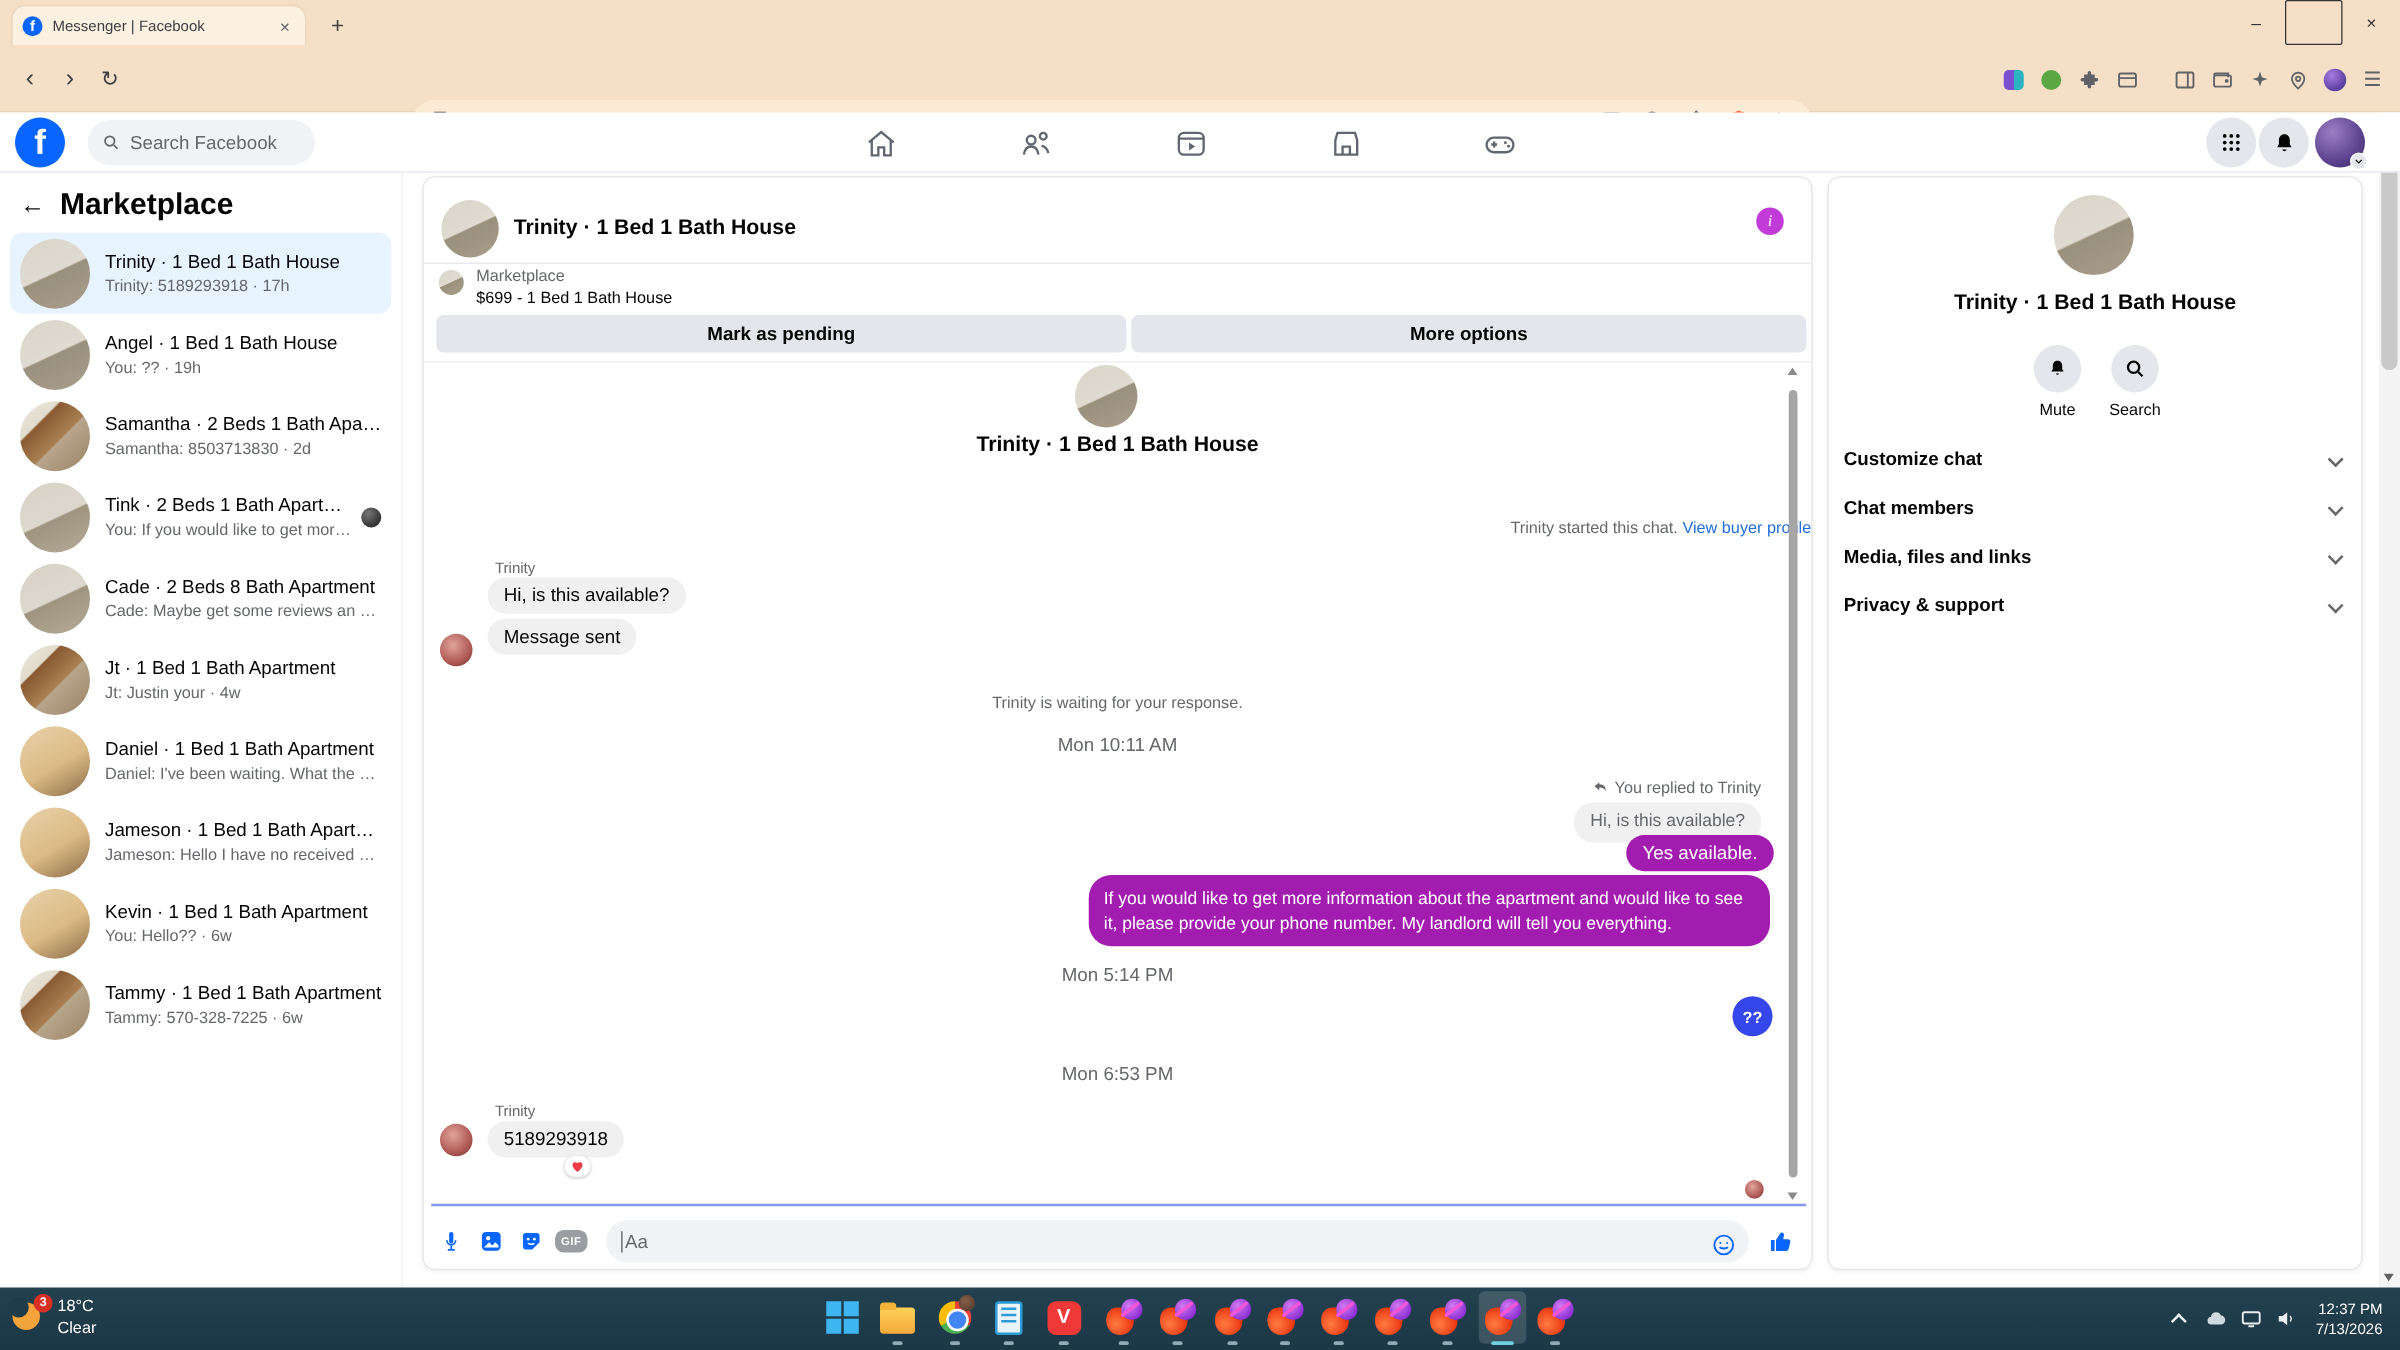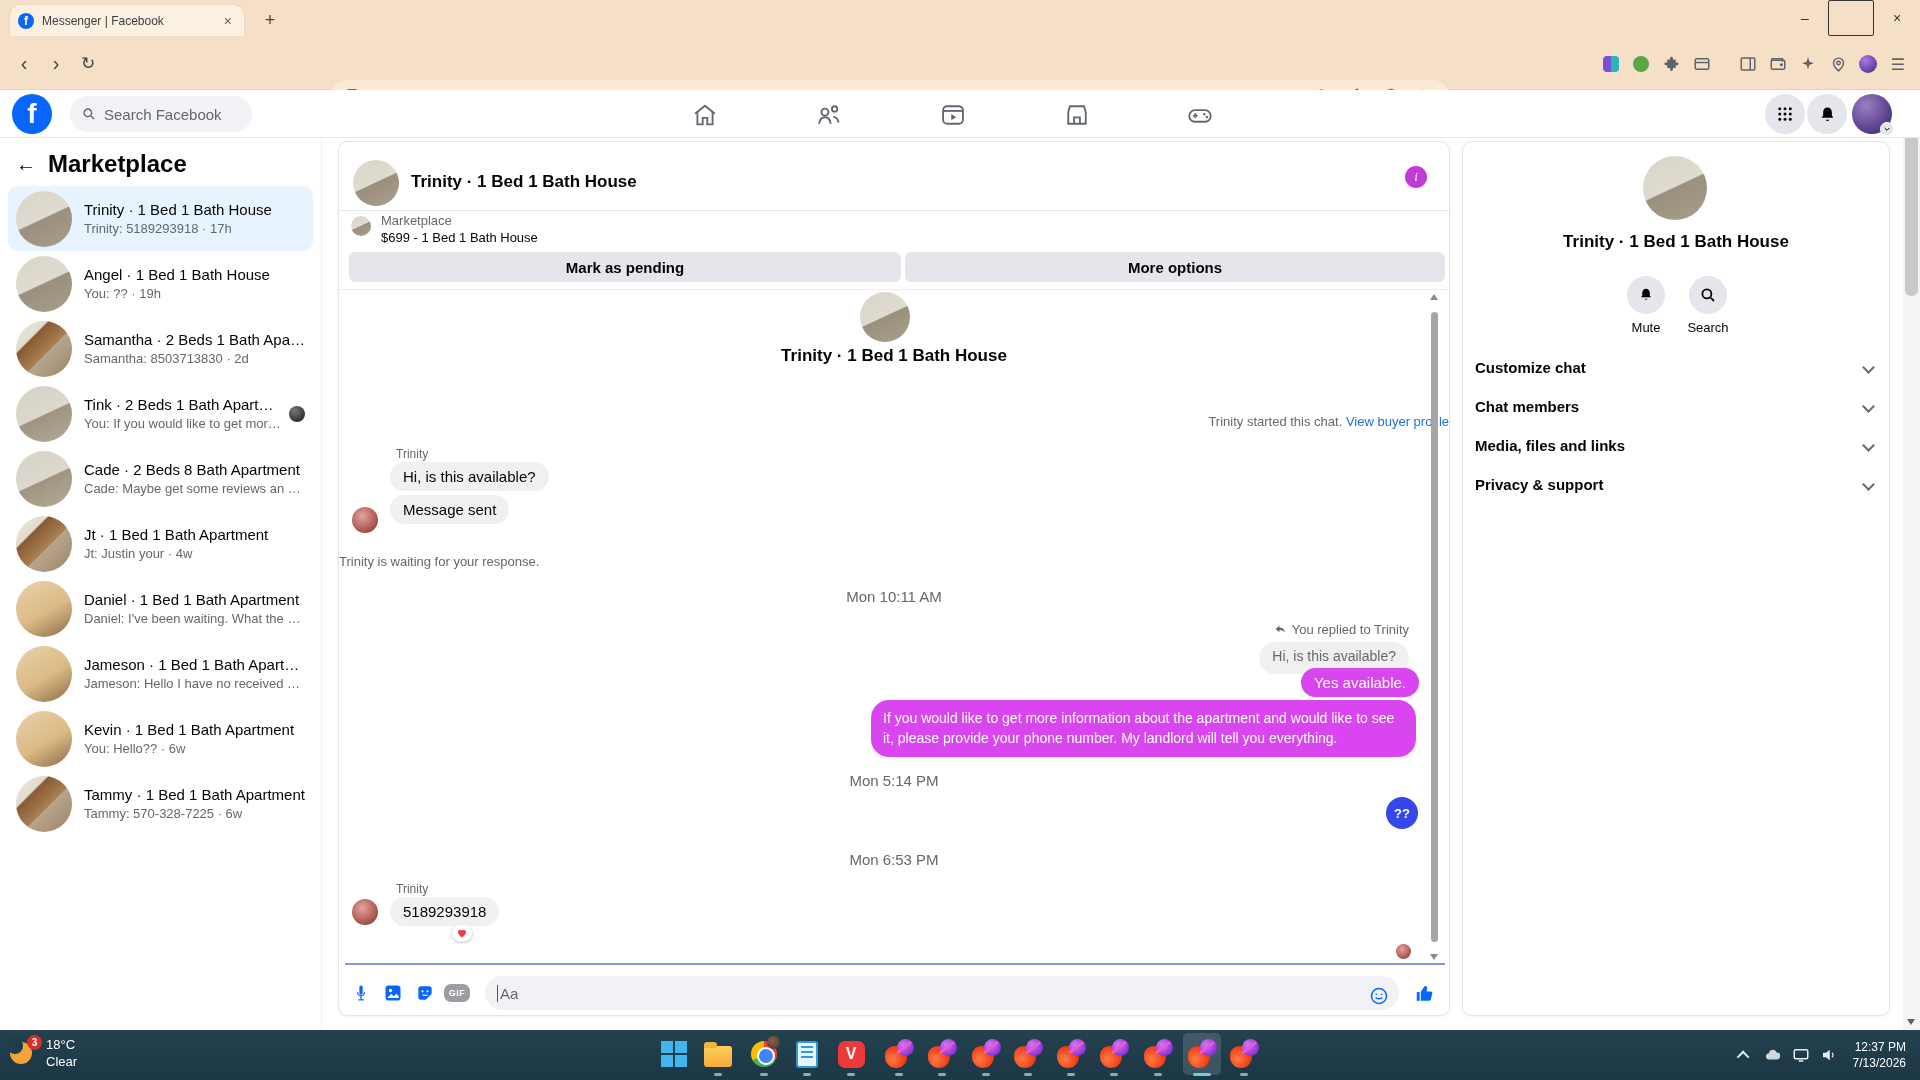--- a/index.html
+++ b/index.html
@@ -70,23 +70,23 @@
   .graybtn { position:absolute; top:0; height:30px; background:#E4E6EB; border-radius:6px; font-size:15px; font-weight:600; color:#050505; display:flex; align-items:center; justify-content:center; }
   .ch-div2 { position:absolute; left:0; top:147px; width:100%; border-top:1px solid #E9EBEE; }
 
   
   .intro-av { position:absolute; left:521px; top:150px; width:50px; height:50px; border-radius:50%; }
   .intro-name { position:absolute; left:0; top:204px; width:100%; text-align:center; font-size:17px; font-weight:bold; color:#050505; }
   .intro-cap { position:absolute; left:0; top:272px; width:100%; text-align:right; font-size:13px; color:#65676B; }
   .intro-cap a { color:#216FDB; text-decoration:none; }
   .mlabel { position:absolute; font-size:12px; color:#65676B; }
   .bub { position:absolute; font-size:15px; color:#050505; background:#F0F0F0; border-radius:18px; padding:6px 13px; white-space:nowrap; }
-  .bub.blue { background:#d946ef; color:#fff; }
+  .bub.blue { background:#a21caf; color:#fff; }
   .msg-av { position:absolute; width:26px; height:26px; border-radius:50%; }
-  .centernote { position:absolute; left:0; width:100%; text-align:left; font-size:13px; color:#65676B; }
+  .centernote { position:absolute; left:0; width:100%; text-align:center; font-size:13px; color:#65676B; }
   .tstamp { position:absolute; left:0; width:100%; text-align:center; font-size:15px; color:#65676B; }
   .replied { position:absolute; right:40px; top:480px; font-size:13px; color:#65676B; display:flex; align-items:center; gap:5px; }
   .quoted { position:absolute; right:40px; top:500px; font-size:14px; color:#65676B; background:#F0F0F0; border-radius:16px; padding:6px 13px 10px; white-space:nowrap; }
   .out1 { position:absolute; right:30px; top:526px; z-index:2; }
   .out2 { position:absolute; right:33px; top:558px; max-width:545px; font-size:14px; line-height:1.45; white-space:normal; padding:8px 12px; }
   .qq { position:absolute; right:31px; top:655px; width:32px; height:32px; border-radius:50%; background:#3547EA; color:#fff; font-size:13px; font-weight:bold; display:flex; align-items:center; justify-content:center; }
   .heartpill { position:absolute; left:112px; top:782px; background:#fff; border:1px solid #eee; border-radius:10px; box-shadow:0 1px 2px rgba(0,0,0,.2); padding:2px 4px; display:flex; align-items:center; }
   .seen-av { position:absolute; right:38px; top:802px; width:15px; height:15px; border-radius:50%; }
 
   

